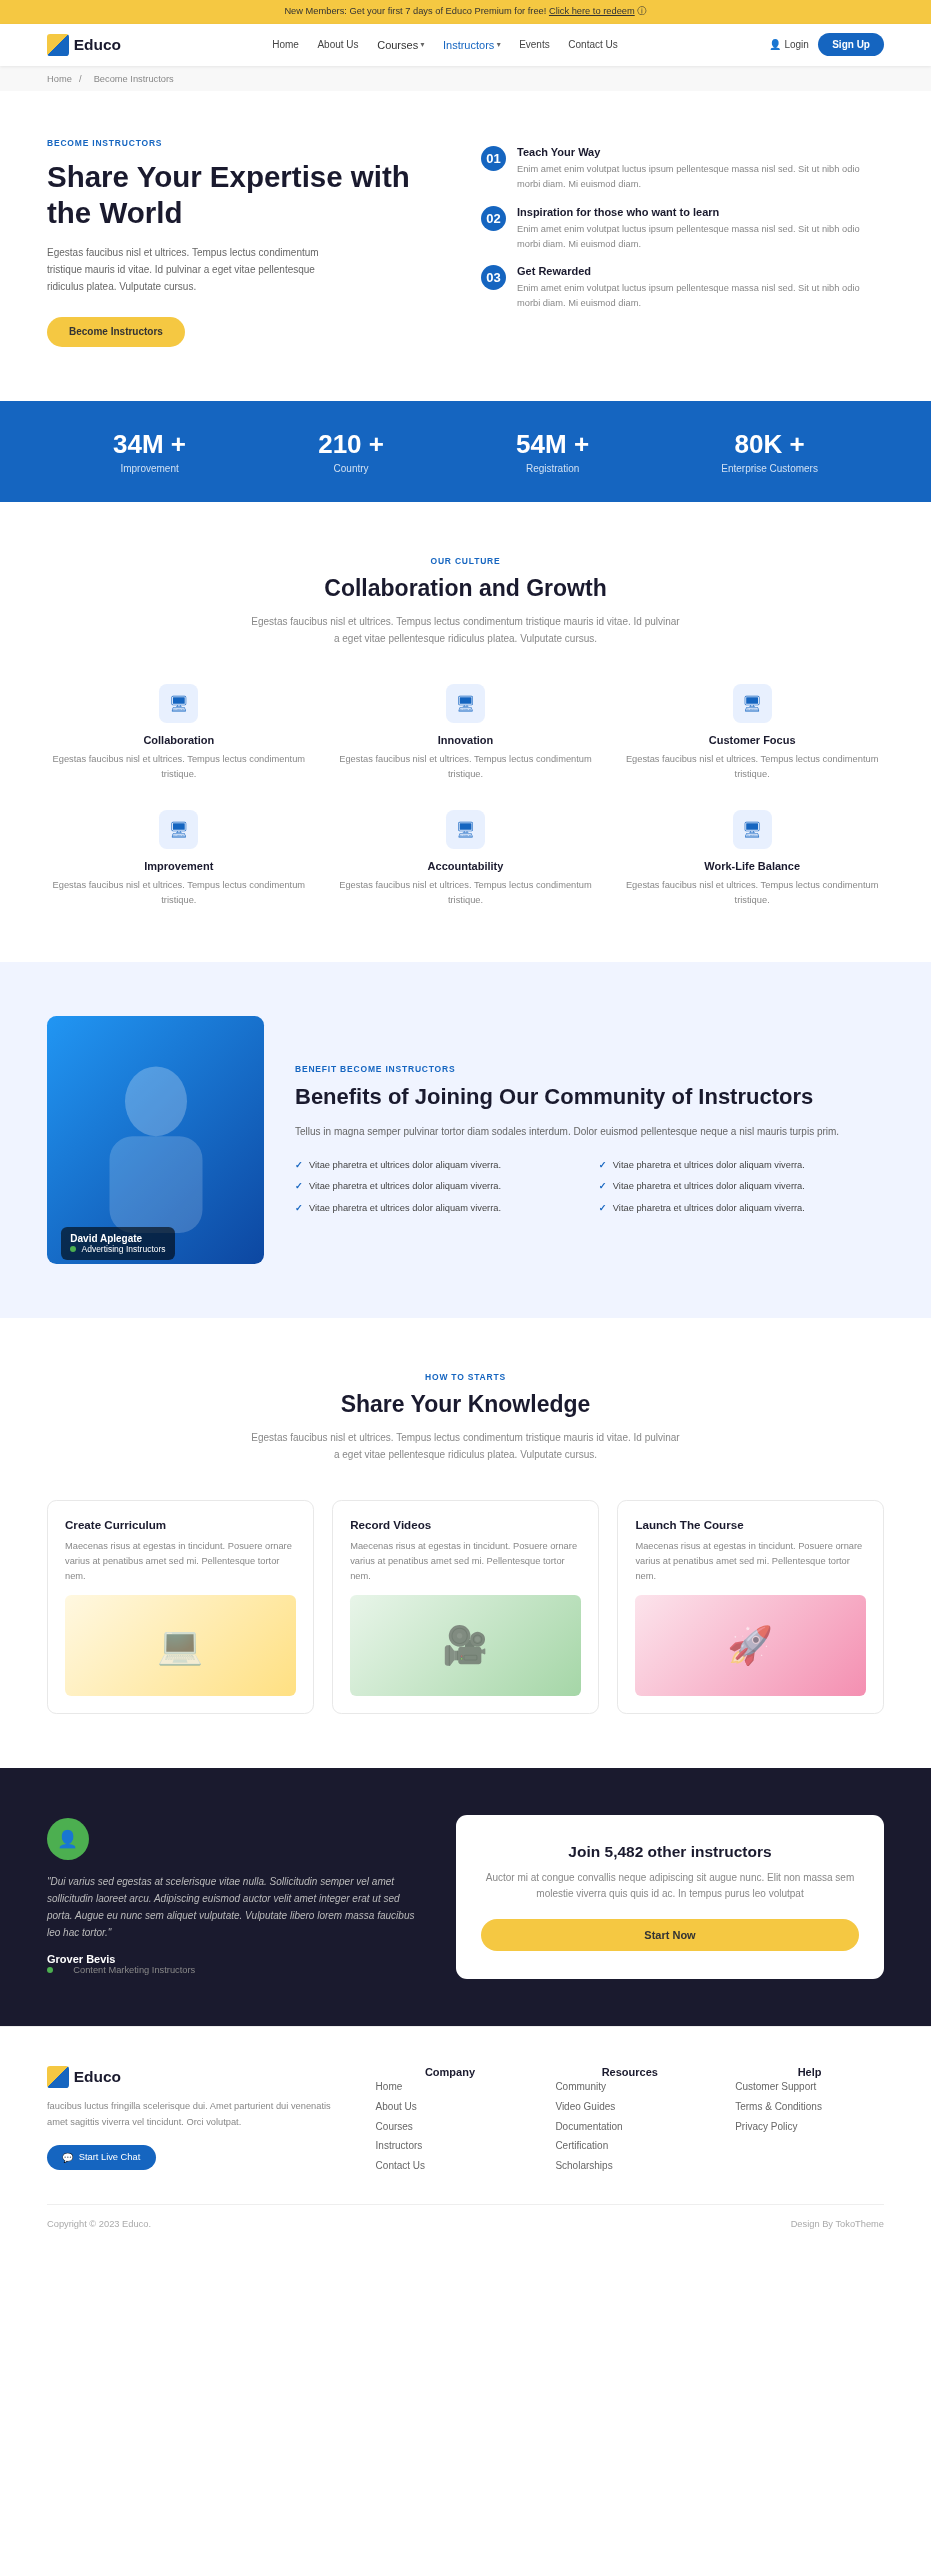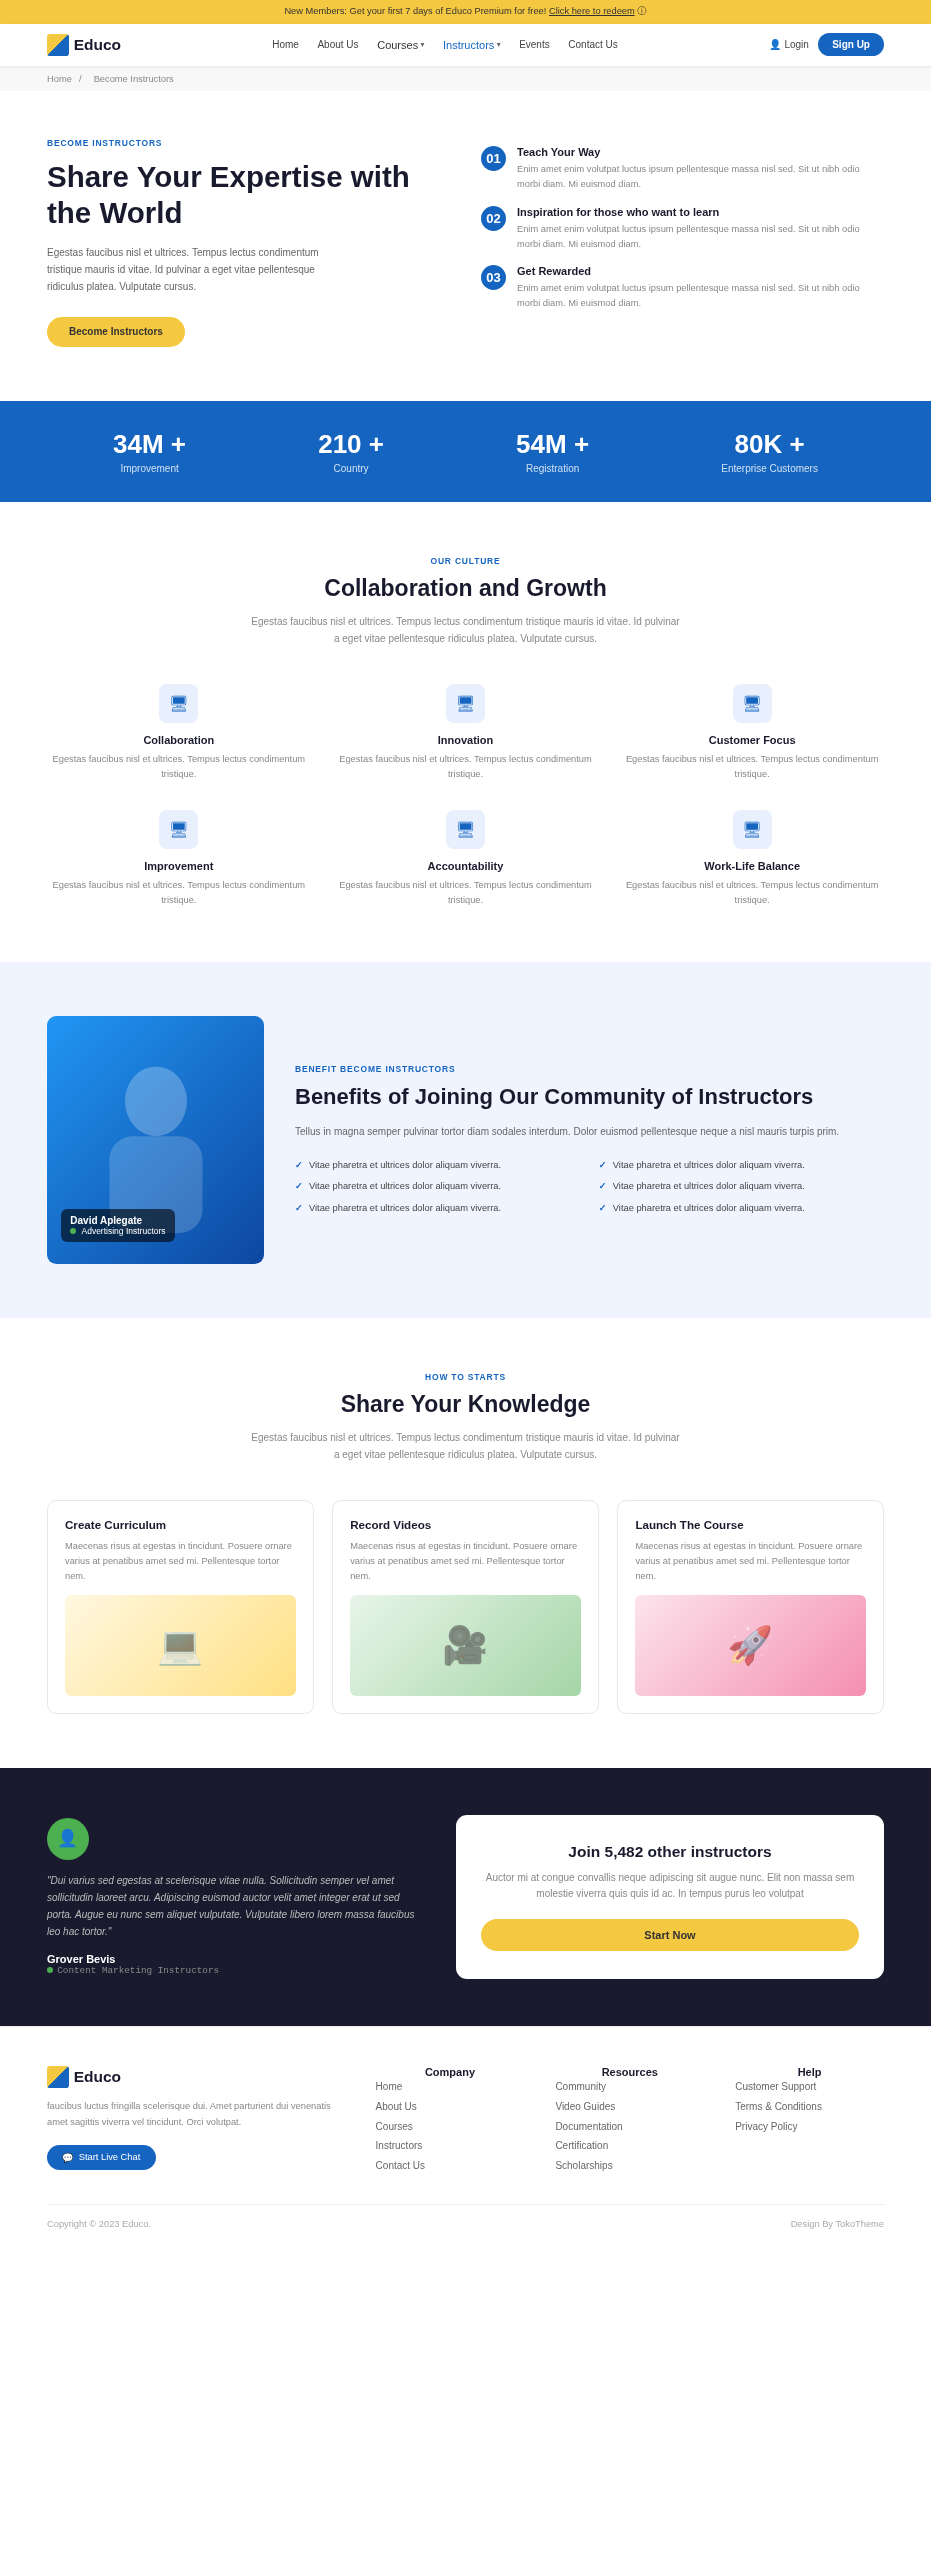--- a/index.html
+++ b/index.html
@@ -189,21 +189,21 @@
       background: linear-gradient(135deg, #2196f3, #0d47a1);
       border-radius: 9.3px;
       overflow: hidden;
       position: relative;
       display: flex;
       align-items: center;
       justify-content: center;
     }
     .instructor-badge {
       position: absolute;
-      bottom: 22px;
+      bottom: 4px;
       left: 14px;
       background: rgba(0,0,0,0.6);
       color: #fff;
       border-radius: 6.2px;
       padding: 6.2px 9.3px;
       font-size: 8.5px;
     }
     .instructor-badge .name { font-weight: 700; font-size: 10px; }
     .online-dot { display: inline-block; width: 6.2px; height: 6.2px; background: #4caf50; border-radius: 50%; margin-right: 3.1px; }
     .benefits-content { flex: 1; }
@@ -271,21 +271,21 @@
       width: 42px; height: 42px;
       background: #4caf50;
       border-radius: 50%;
       display: flex; align-items: center; justify-content: center;
       font-size: 17px;
       margin-bottom: 12.4px;
       overflow: hidden;
     }
     .cta-quote { font-size: 10px; line-height: 1.7; font-style: italic; color: #bbb; margin-bottom: 12.4px; }
     .cta-name { font-size: 11px; font-weight: 700; color: #fff; }
-    .cta-role { font-size: 9.3px; color: #888; display: flex; align-items: center; gap: 1px; font-family: Liberation Mono, monospace; }
+    .cta-role { font-size: 9.3px; color: #888; display: flex; align-items: center; gap: 17px; }
     .cta-box {
       flex: 1;
       background: #fff;
       border-radius: 11px;
       padding: 28px 25px;
       text-align: center;
     }
     .cta-box h3 { font-size: 15.5px; font-weight: 800; color: #1a1a2e; margin-bottom: 9.3px; }
     .cta-box p { font-size: 10px; color: #888; line-height: 1.6; margin-bottom: 17px; }
     .btn-start {

